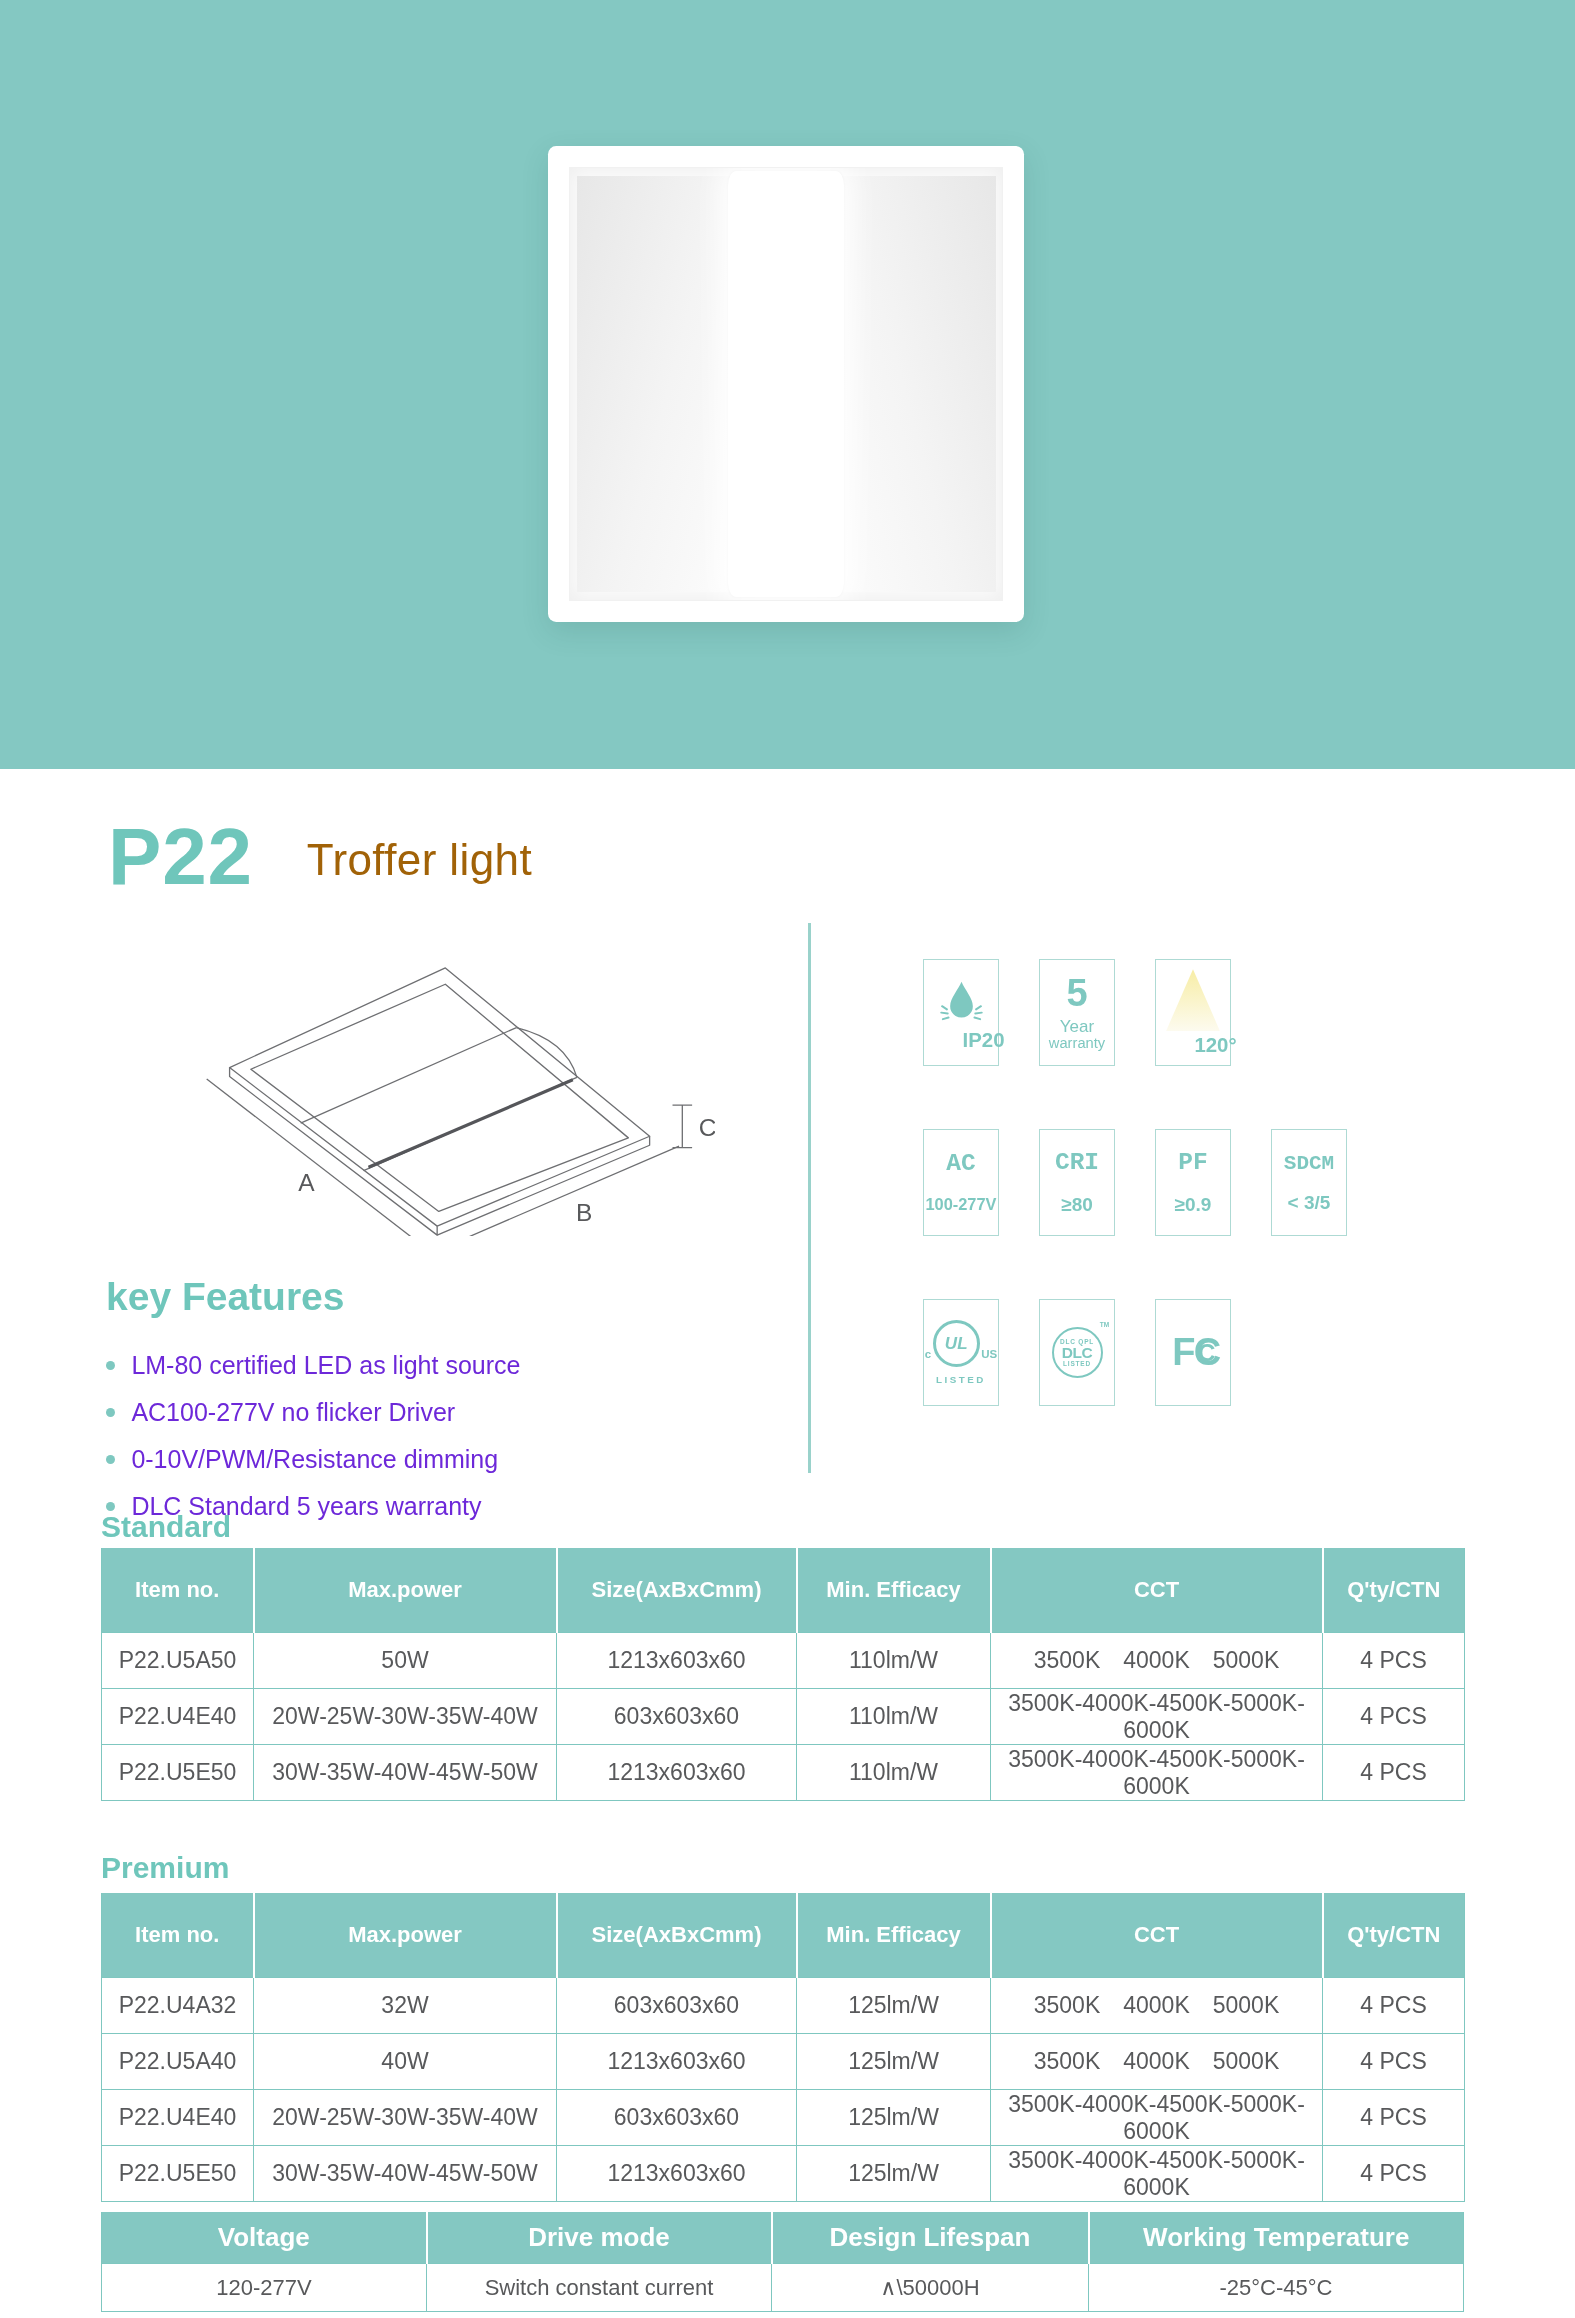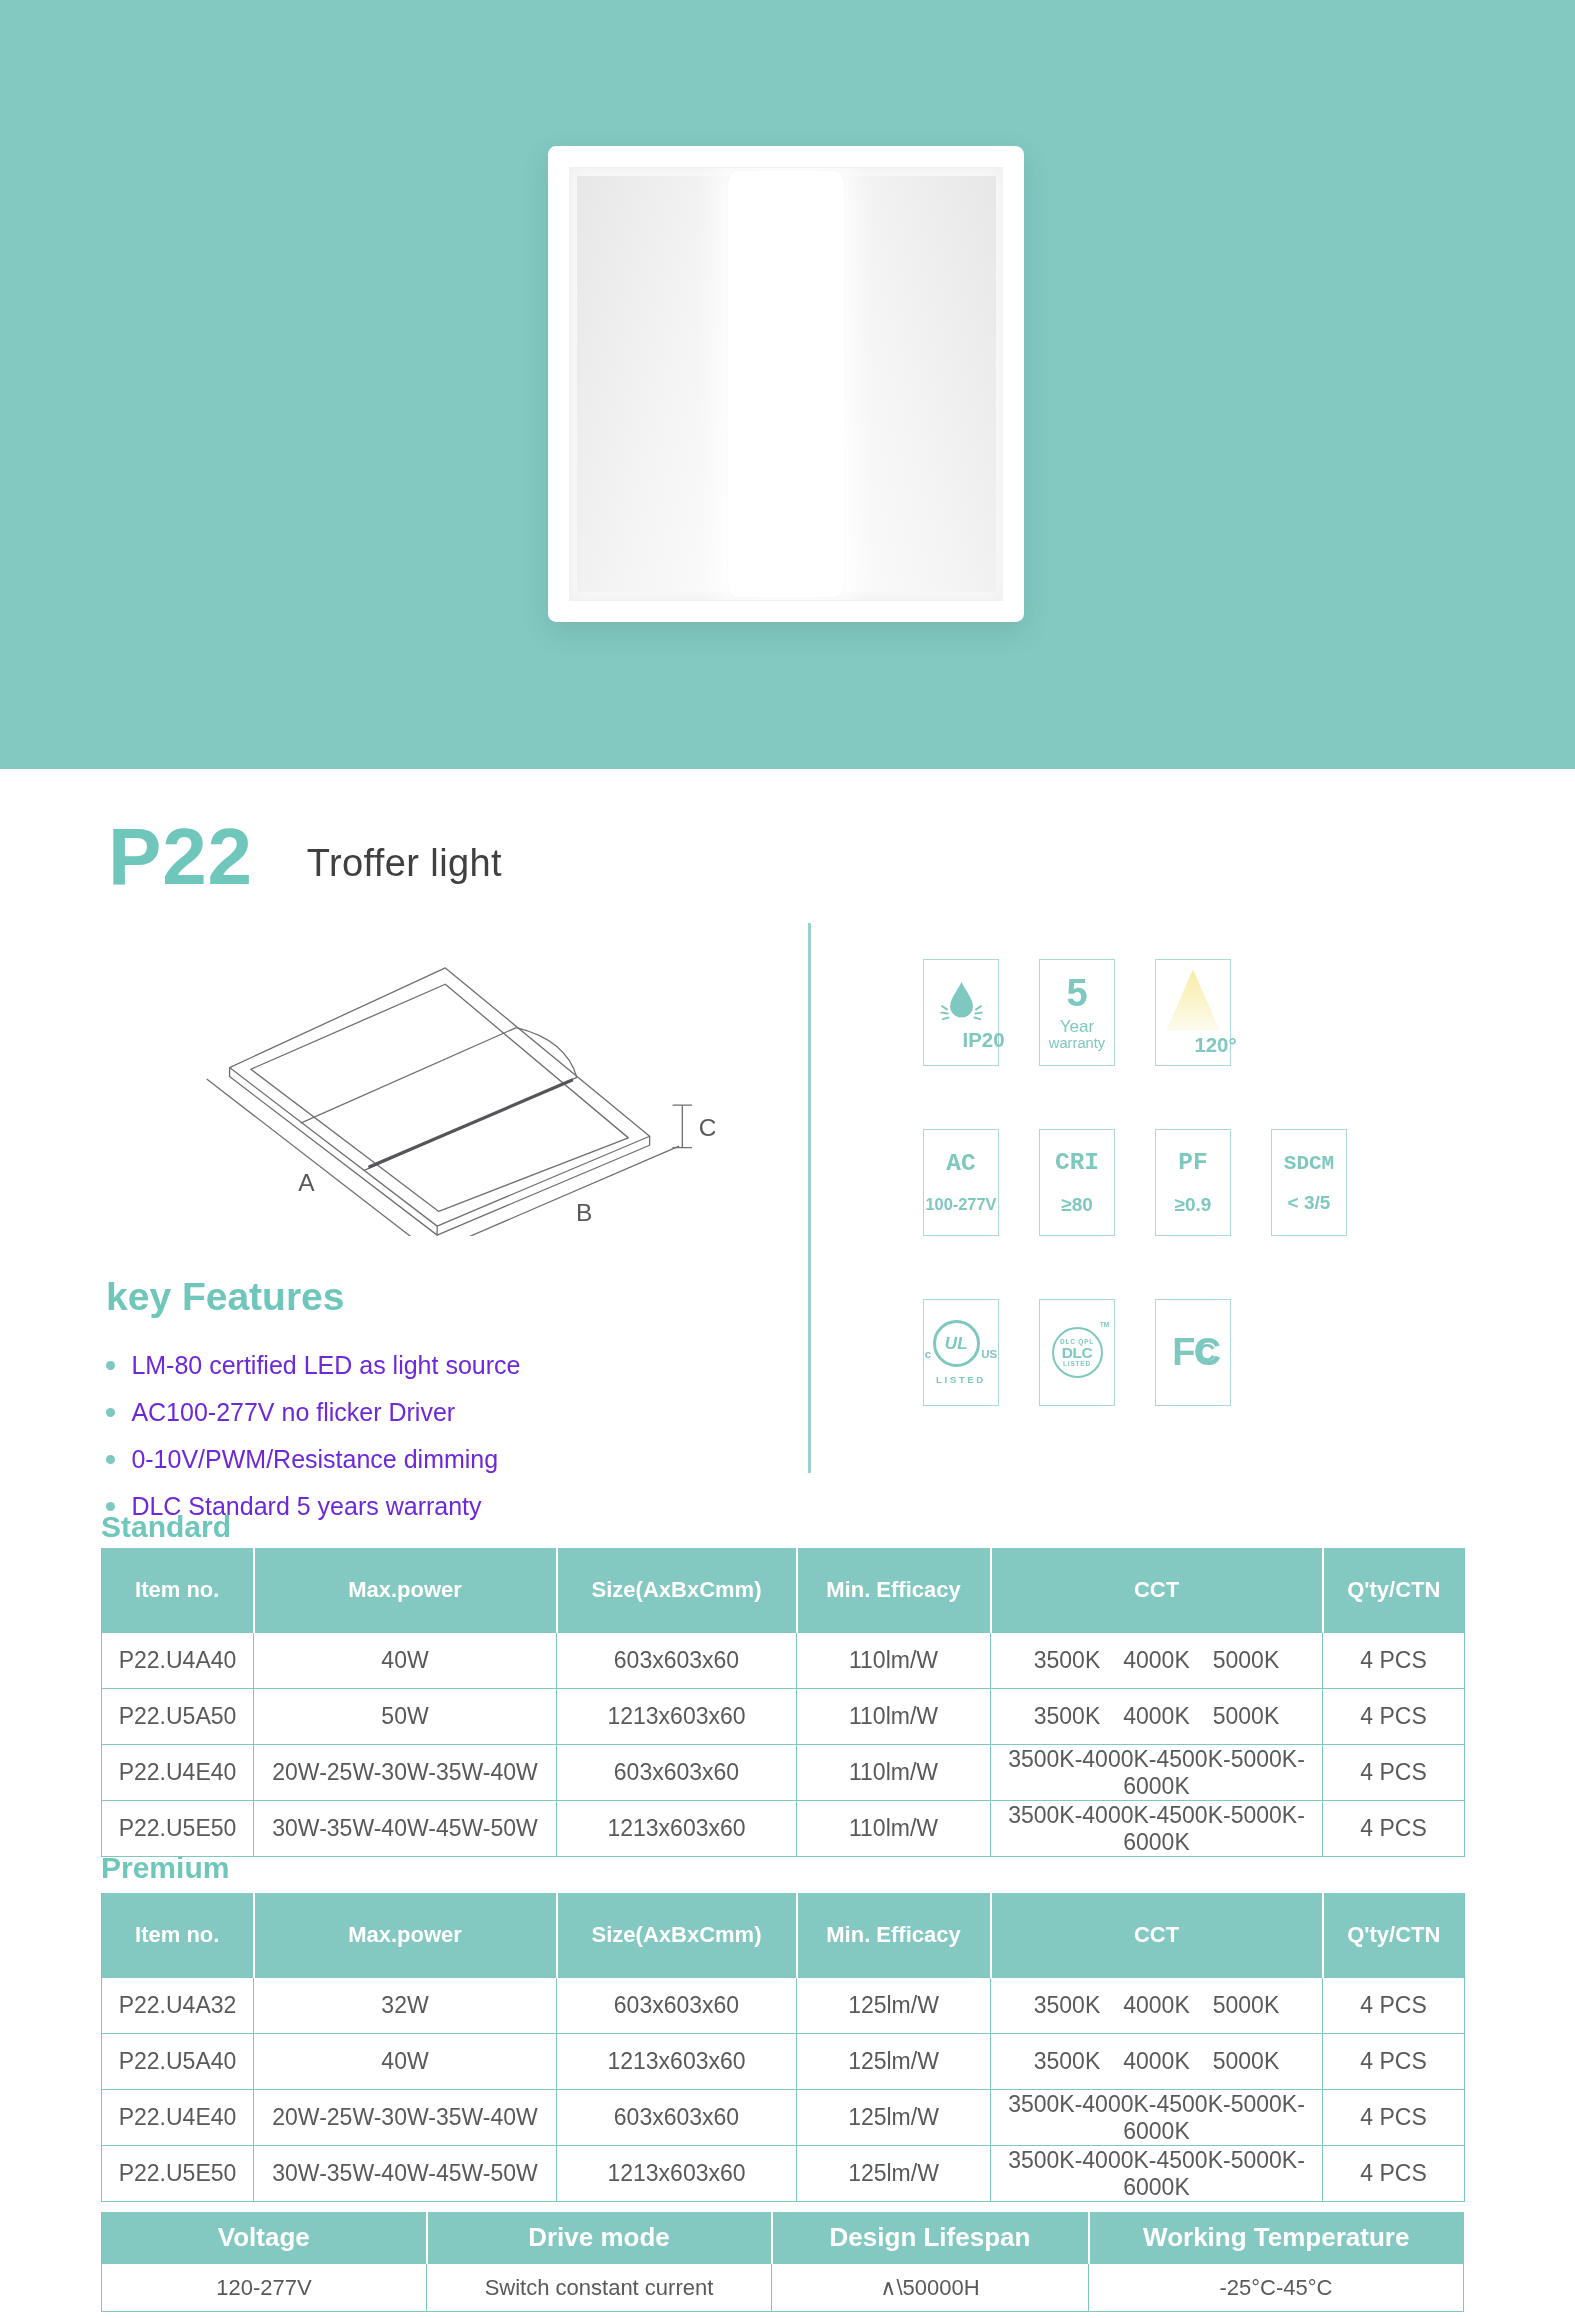--- a/index.html
+++ b/index.html
@@ -15,21 +15,21 @@
   .product-inner{position:absolute;left:21px;top:21px;right:21px;bottom:21px;background:#fbfbfb;
     border:1.6px solid #f1f1f1;box-shadow:inset 0 0 21px rgba(0,0,0,.06);overflow:hidden;}
   .panel{position:absolute;top:8.2px;bottom:8.2px;width:37%;}
   .panel.left{left:6.5px;background:linear-gradient(105deg,#e7e7e7 0%,#f4f4f4 55%,#fcfcfc 100%);}
   .panel.right{right:6.5px;background:linear-gradient(-105deg,#e7e7e7 0%,#f4f4f4 55%,#fcfcfc 100%);}
   .lens{position:absolute;left:36.5%;width:27%;top:3.3px;bottom:3.3px;background:#ffffff;border-radius:8.2px/14.7px;
     box-shadow:0 0 28px 8.2px rgba(255,255,255,.95),0 0 2.5px rgba(0,0,0,.10);}
   
   .title-row{position:absolute;left:108px;top:824px;display:flex;align-items:flex-end;}
   .product-code{font-size:80px;font-weight:bold;color:#6FC6BB;line-height:.82;letter-spacing:0.8px;}
-  .product-name{font-size:38px;color:#404040;margin-left:54px;padding-bottom:4.9px;letter-spacing:0.4px;}
+  .product-name{font-size:44px;color:#a16207;margin-left:54px;padding-bottom:4.9px;letter-spacing:0.4px;}
   
   .diagram{position:absolute;left:192px;top:909px;width:523px;height:327px;}
   .diagram svg{width:100%;height:100%;}
   .diag-line{fill:none;stroke:#6E6F72;stroke-width:1.6;stroke-linejoin:round;}
   .diag-thick{fill:none;stroke:#55565A;stroke-width:4;}
   .diag-label{font-size:30px;fill:#58595B;}
   
   .divider{position:absolute;left:808px;top:923px;width:2.5px;height:550px;background:#9AD2CB;}
   
   .badges{position:absolute;left:923px;top:959px;width:573px;height:450px;}
@@ -235,28 +235,20 @@
       <th>Item no.</th>
       <th>Max.power</th>
       <th>Size(AxBxCmm)</th>
       <th>Min. Efficacy</th>
       <th>CCT</th>
       <th>Q'ty/CTN</th>
     </tr>
   </thead>
   <tbody>
     <tr>
-      <td>P22.U4A40</td>
-      <td>40W</td>
-      <td>603x603x60</td>
-      <td>110lm/W</td>
-      <td>3500K  4000K  5000K</td>
-      <td>4 PCS</td>
-    </tr>
-    <tr>
       <td>P22.U5A50</td>
       <td>50W</td>
       <td>1213x603x60</td>
       <td>110lm/W</td>
       <td>3500K  4000K  5000K</td>
       <td>4 PCS</td>
     </tr>
     <tr>
       <td>P22.U4E40</td>
       <td>20W-25W-30W-35W-40W</td>

